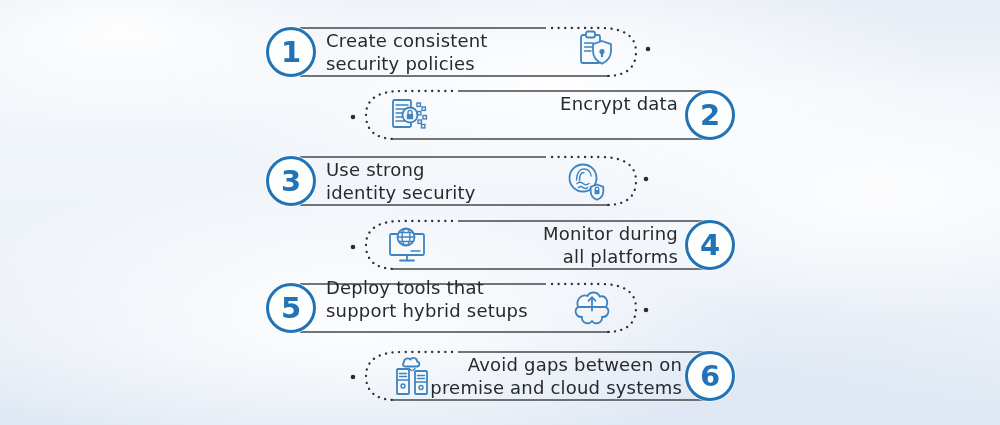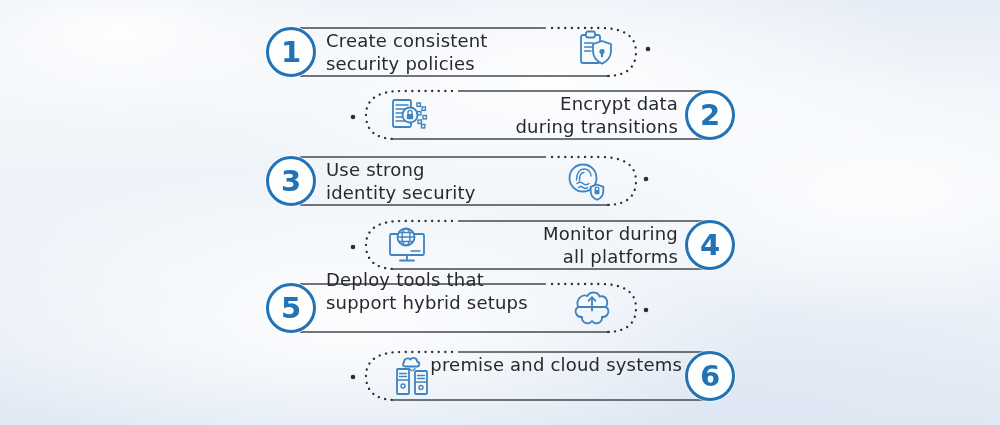--- a/index.html
+++ b/index.html
@@ -88,21 +88,20 @@
       <circle cx="30" cy="23.5" r="2.6" class="icon-fillblue"></circle>
       <rect x="28.9" y="25" width="2.2" height="4.2" rx="1" class="icon-fillblue"></rect>
     </svg>
   </div>
 
   <div class="num-badge" style="left:685px;top:90px">
     <span>2</span>
   </div>
   <div class="step-text align-right" style="left:408px;top:92px;width:270px">
     <div>Encrypt data</div>
-    <div>during transitions</div>
   </div>
   <div class="step-icon" style="left:387px;top:94px">
     <svg width="44" height="44" viewBox="0 0 44 44">
       <rect x="6" y="6" width="18" height="27" rx="1.5" class="icon-stroke icon-fillwhite"></rect>
       <g class="icon-thin">
         <line x1="9" y1="11" x2="21" y2="11"></line>
         <line x1="9" y1="15" x2="21" y2="15"></line>
         <line x1="9" y1="19" x2="15" y2="19"></line>
         <line x1="9" y1="23" x2="15" y2="23"></line>
         <line x1="9" y1="27" x2="18" y2="27"></line>
@@ -162,21 +161,21 @@
         <line x1="12.5" y1="14" x2="29.5" y2="14"></line>
         <line x1="14" y1="9.5" x2="28" y2="9.5"></line>
         <line x1="14" y1="18.5" x2="28" y2="18.5"></line>
       </g>
     </svg>
   </div>
 
   <div class="num-badge" style="left:266px;top:283px">
     <span>5</span>
   </div>
-  <div class="step-text" style="left:326px;top:268px;width:250px">
+  <div class="step-text" style="left:326px;top:276px;width:250px">
     <div>Deploy tools that</div>
     <div>support hybrid setups</div>
   </div>
   <div class="step-icon" style="left:570px;top:286px">
     <svg width="44" height="44" viewBox="0 0 44 44">
       <g class="icon-stroke">
         <path d="M8 21 C5.5 13 12 7.5 17.5 10 C20 5 28 5.5 29.5 10.5 C36 9 39 15 36 21" class="icon-fillwhite"></path>
         <path d="M8 21 A5.5 5.5 0 0 0 12.1 30.9 A5.5 5.5 0 0 0 22 35 A5.5 5.5 0 0 0 31.9 30.9 A5.5 5.5 0 0 0 36 21"></path>
         <line x1="9" y1="21" x2="35" y2="21"></line>
         <line x1="22" y1="21" x2="22" y2="24.5"></line>
@@ -185,20 +184,21 @@
         <line x1="22" y1="19.5" x2="22" y2="12"></line>
         <path d="M18.5 14.8 L22 11.2 L25.5 14.8"></path>
       </g>
     </svg>
   </div>
 
   <div class="num-badge" style="left:685px;top:351px">
     <span>6</span>
   </div>
   <div class="step-text align-right" style="left:394px;top:353px;width:288px">
+    <div>Avoid gaps between on</div>
     <div>premise and cloud systems</div>
   </div>
   <div class="step-icon" style="left:390px;top:354px">
     <svg width="44" height="44" viewBox="0 0 44 44">
       <g class="icon-stroke">
         <rect x="7" y="15" width="12" height="25" rx="1" class="icon-fillwhite"></rect>
         <rect x="25" y="17" width="12" height="23" rx="1" class="icon-fillwhite"></rect>
       </g>
       <g class="icon-thin">
         <line x1="9.5" y1="19.5" x2="16.5" y2="19.5"></line>

